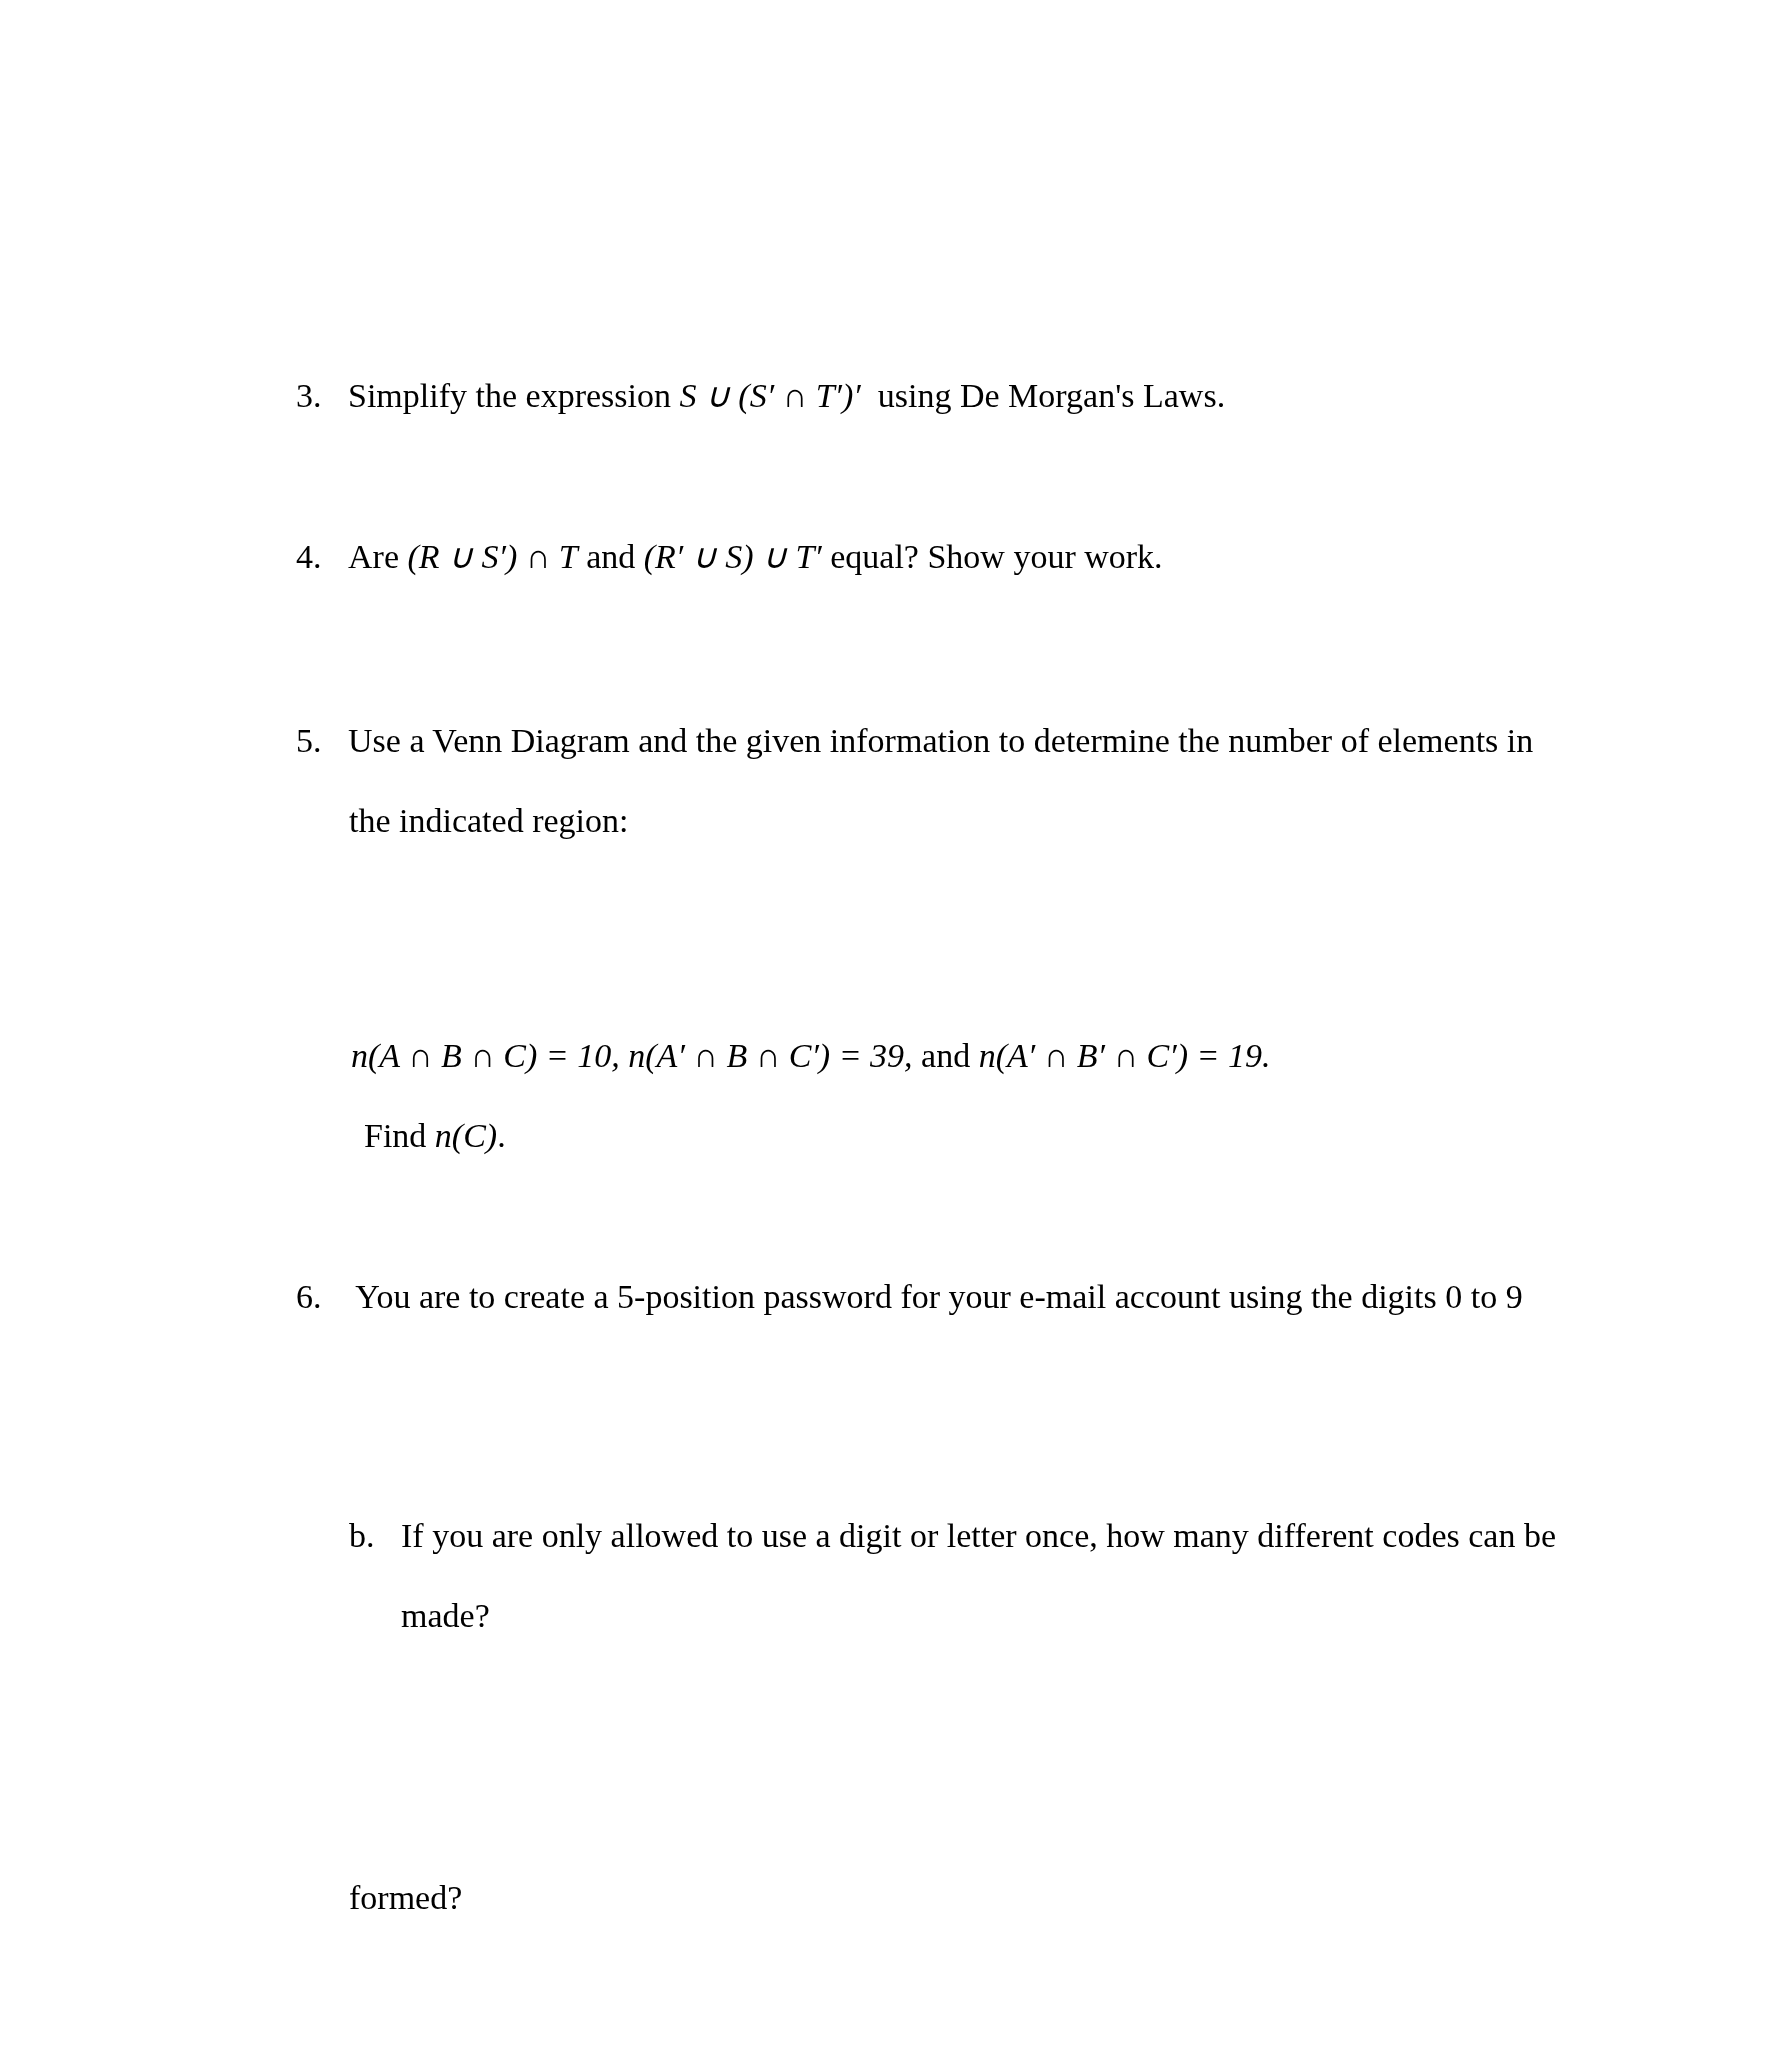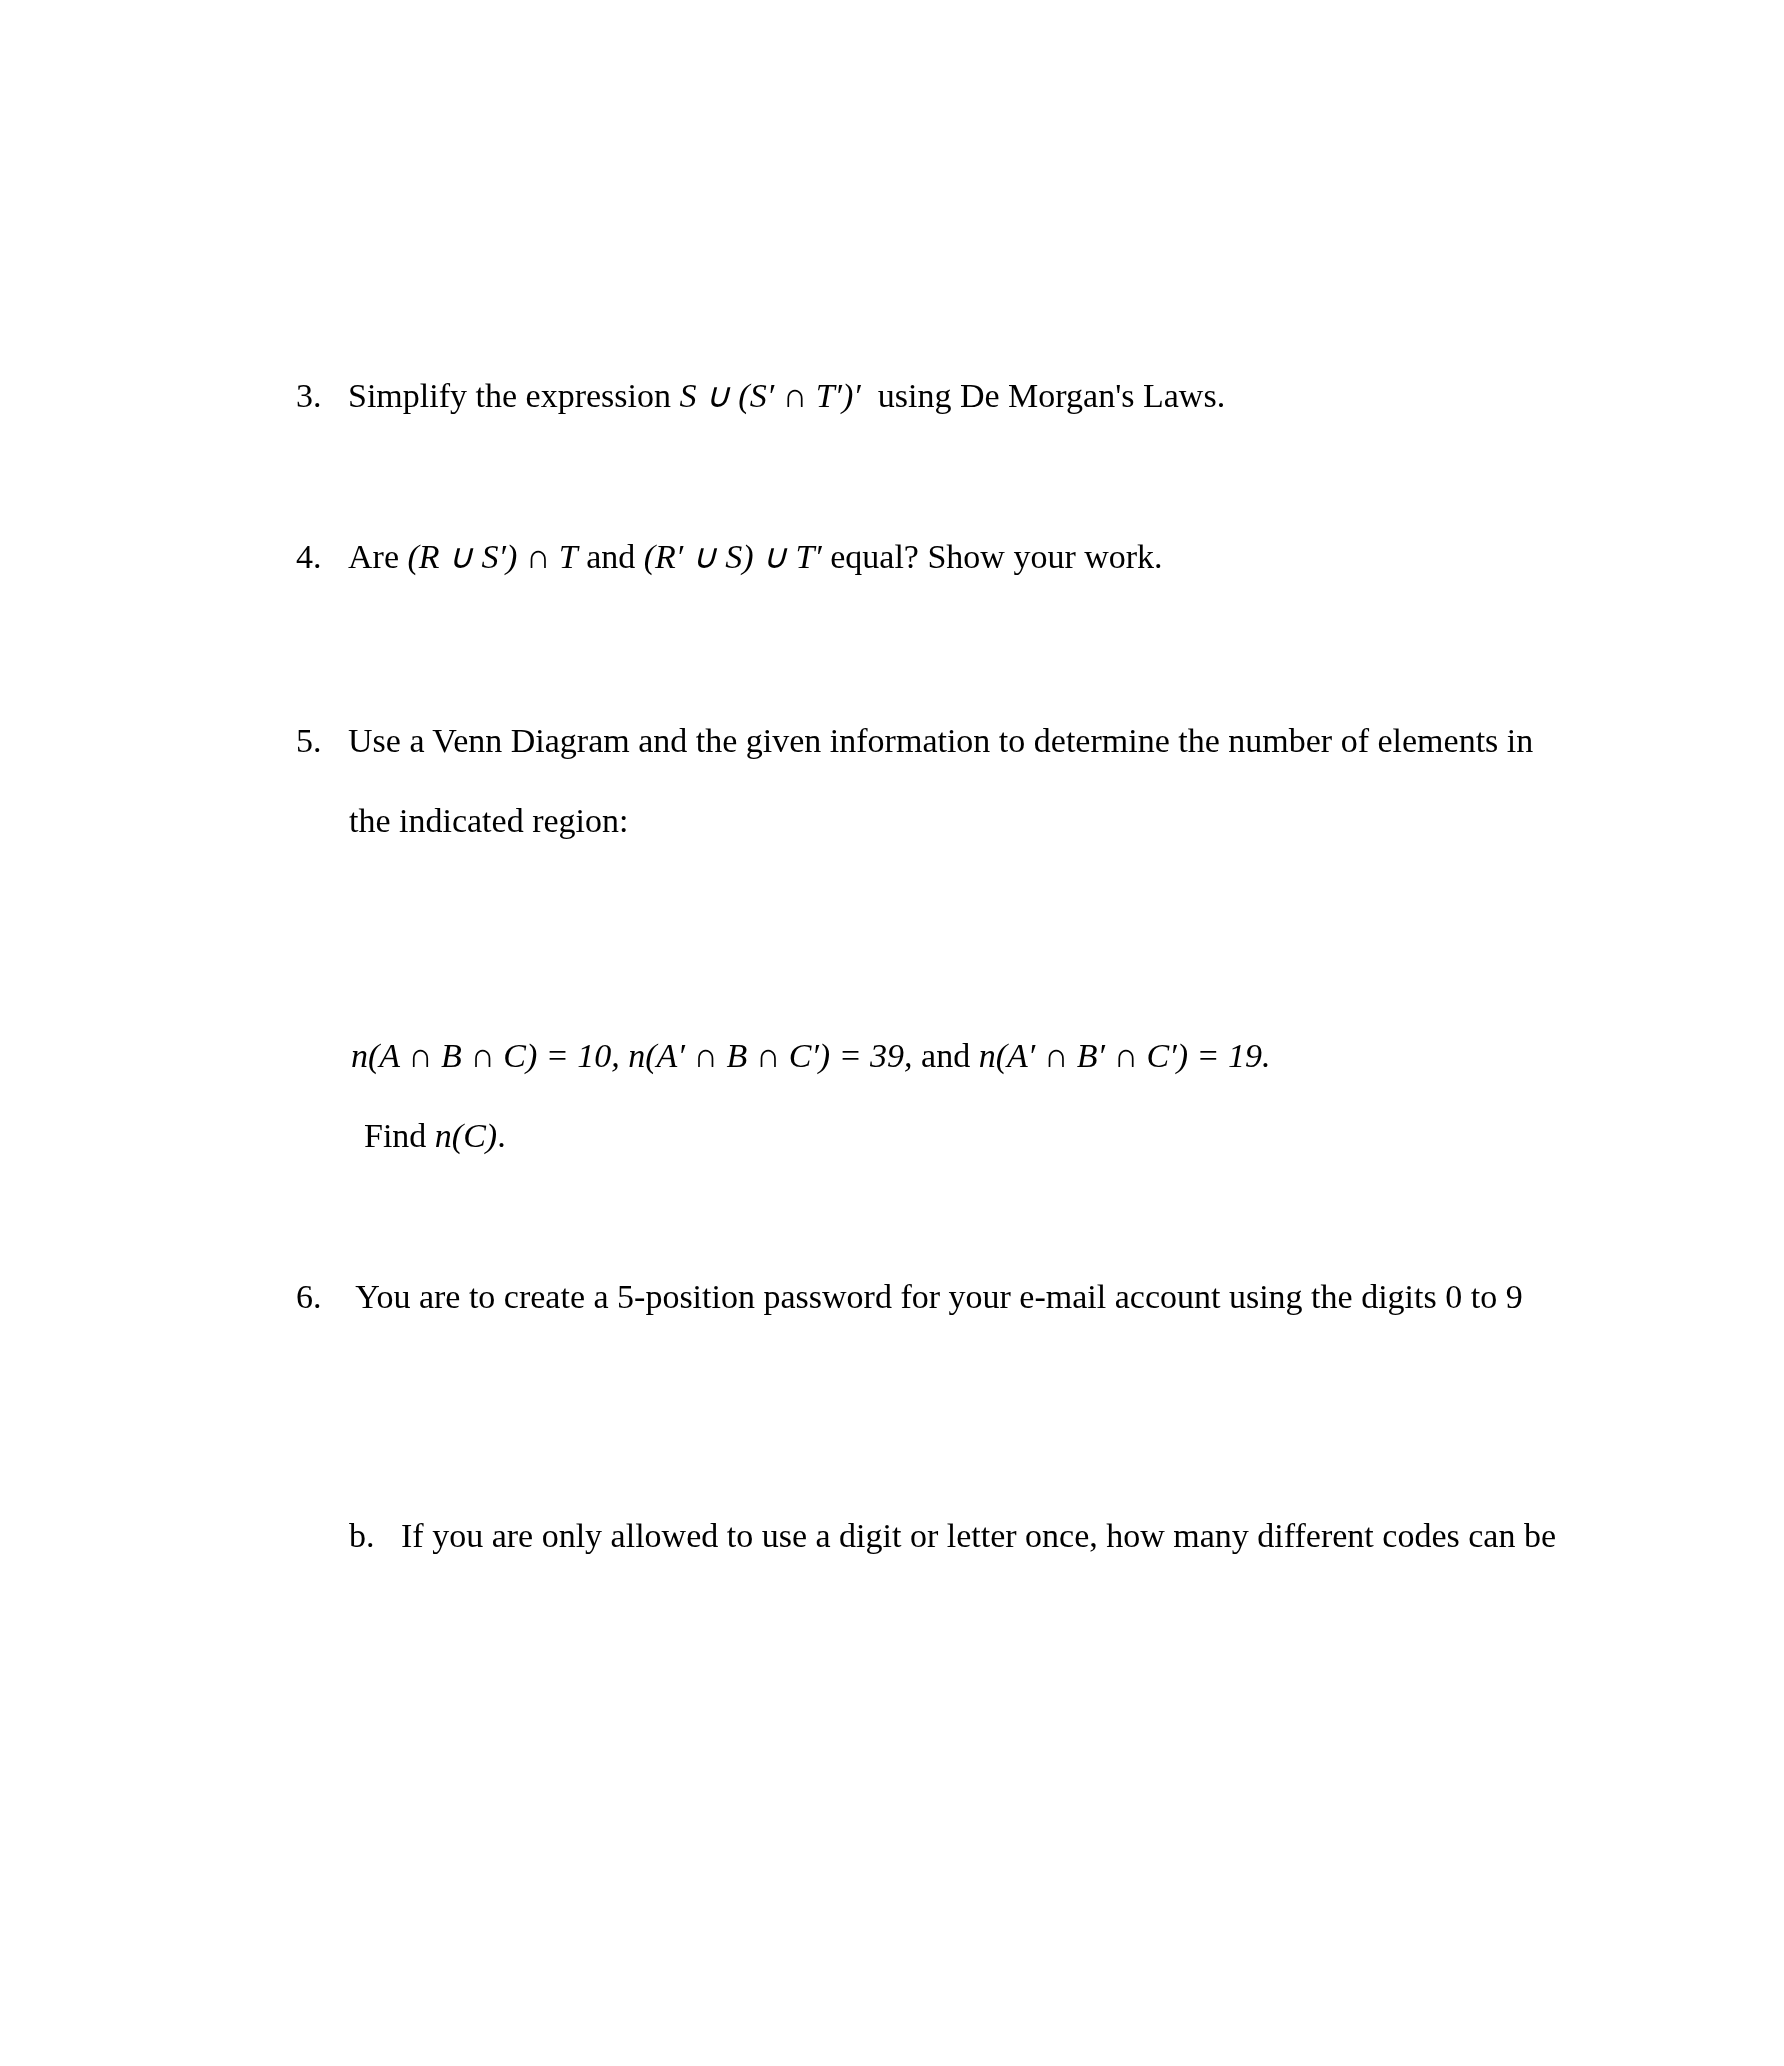--- a/index.html
+++ b/index.html
@@ -59,16 +59,22 @@
   <div class="line" style="top: 1075px; left: 330px;">
     <span>Find </span><span class="math">n(C)</span><span>.</span>
   </div>
 
   <div class="line" style="top: 1236px; left: 262px;">
     <span class="num">6.</span><span> You are to create a 5-position password for your e-mail account using the digits 0 to 9</span>
   </div>
   <div class="line" style="top: 1475px; left: 315px;">
     <span class="subnum">b.</span><span>If you are only allowed to use a digit or letter once, how many different codes can be</span>
   </div>
+  <div class="line" style="top: 1555px; left: 367px;">
+    <span>made?</span>
+  </div>
 
+  <div class="line" style="top: 1837px; left: 315px;">
+    <span>formed?</span>
+  </div>
 
 </div>
 
 
 </body></html>

